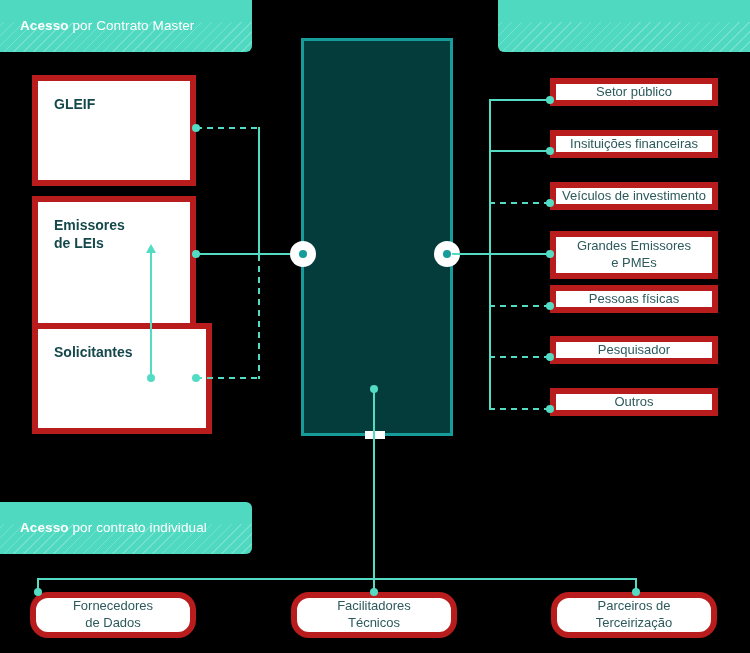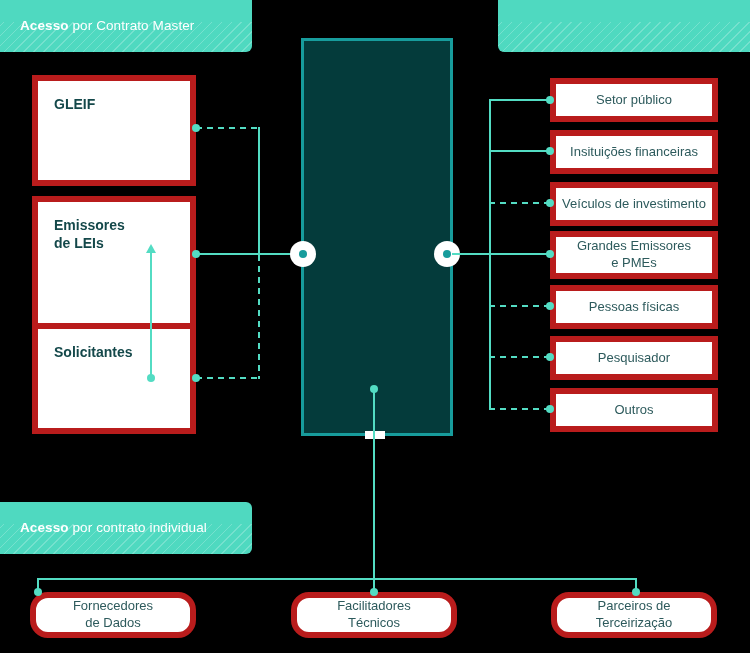--- a/index.html
+++ b/index.html
@@ -96,24 +96,24 @@
   .wbox.center-al {
     justify-content: center;
     text-align: center;
     white-space: pre-line;
     color: #2d5a5c;
   }
 
   
   #box-gleif        { left: 32px; top: 75px;  width: 164px; height: 111px; }
   #box-emissores    { left: 32px; top: 196px; width: 164px; height: 142px; }
-  #box-solicitantes { left: 32px; top: 323px; width: 164px; height: 111px; }
-
-  
-  .rbox { left: 550px; width: 168px; height: 44px; }
+  #box-solicitantes { left: 32px; top: 323px; width: 180px; height: 111px; }
+
+  
+  .rbox { left: 550px; width: 168px; height: 28px; }
   #box-setor      { top: 78px; }
   #box-instit     { top: 130px; }
   #box-veiculos   { top: 182px; }
   #box-grandes    { top: 231px; height: 48px; }
   #box-pessoas    { top: 285px; }
   #box-pesquisador{ top: 336px; }
   #box-outros     { top: 388px; }
 
   
   .bbox { top: 592px; width: 166px; height: 46px; border-radius: 18px; }

